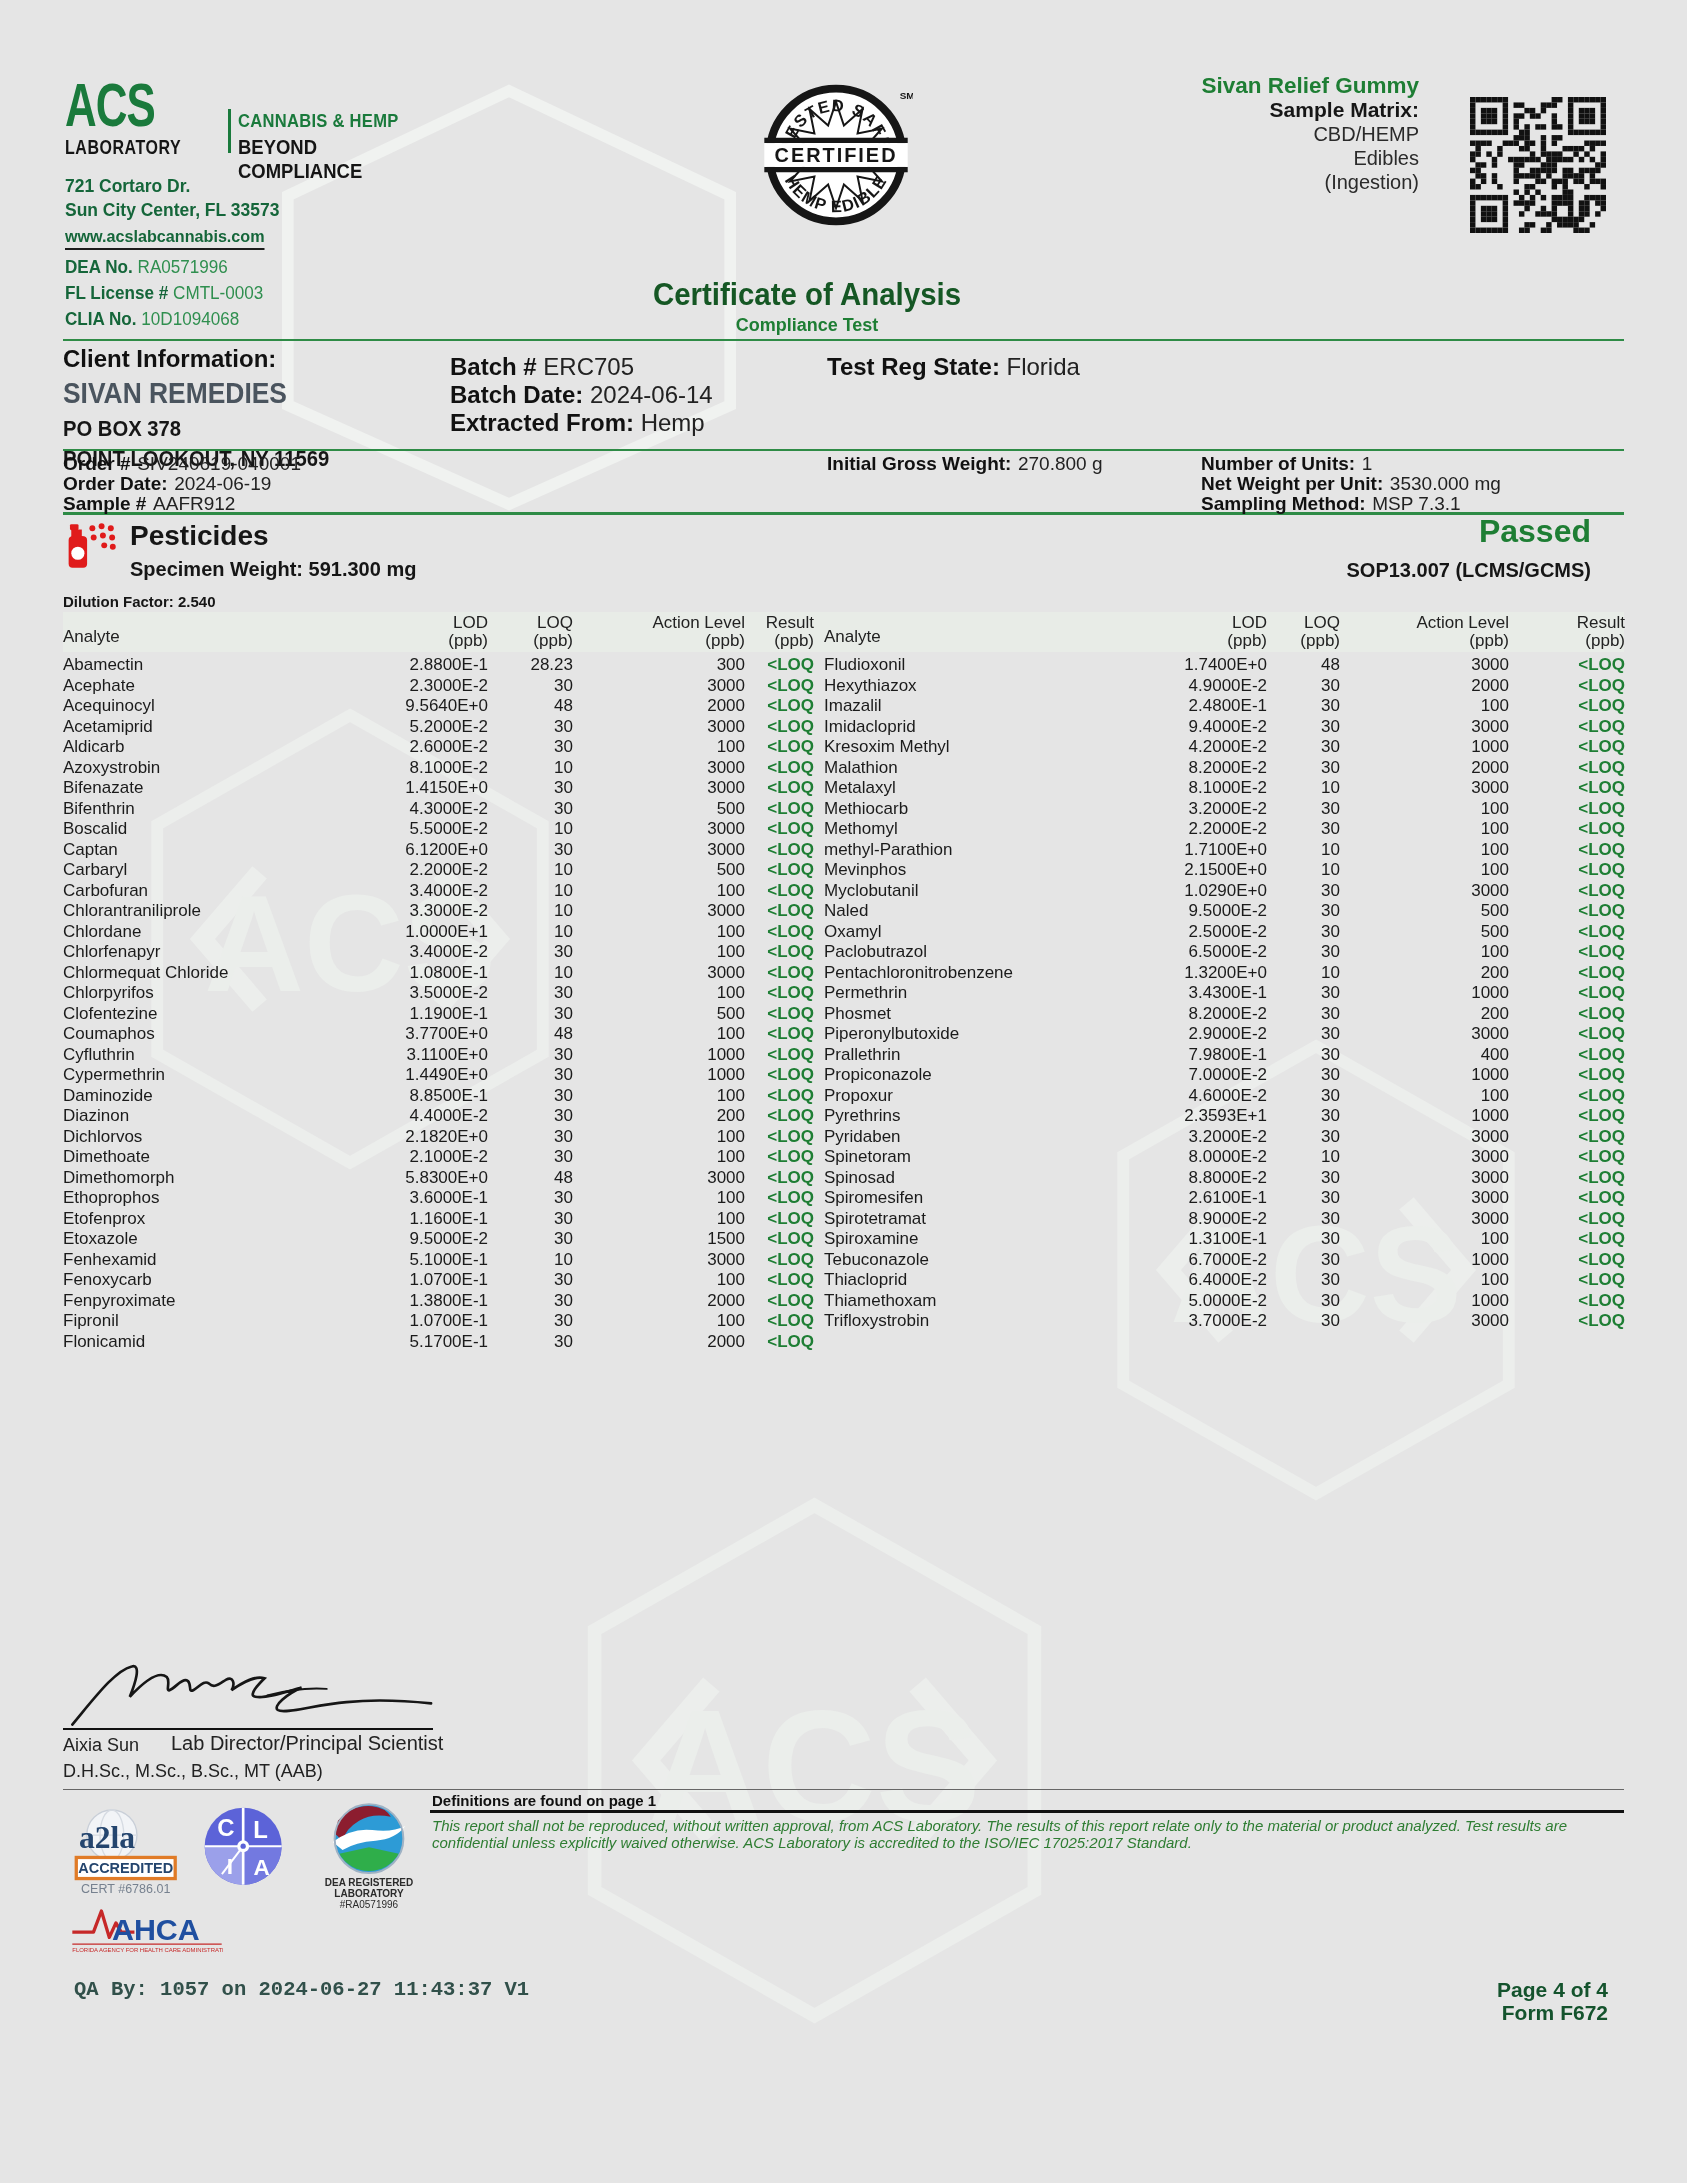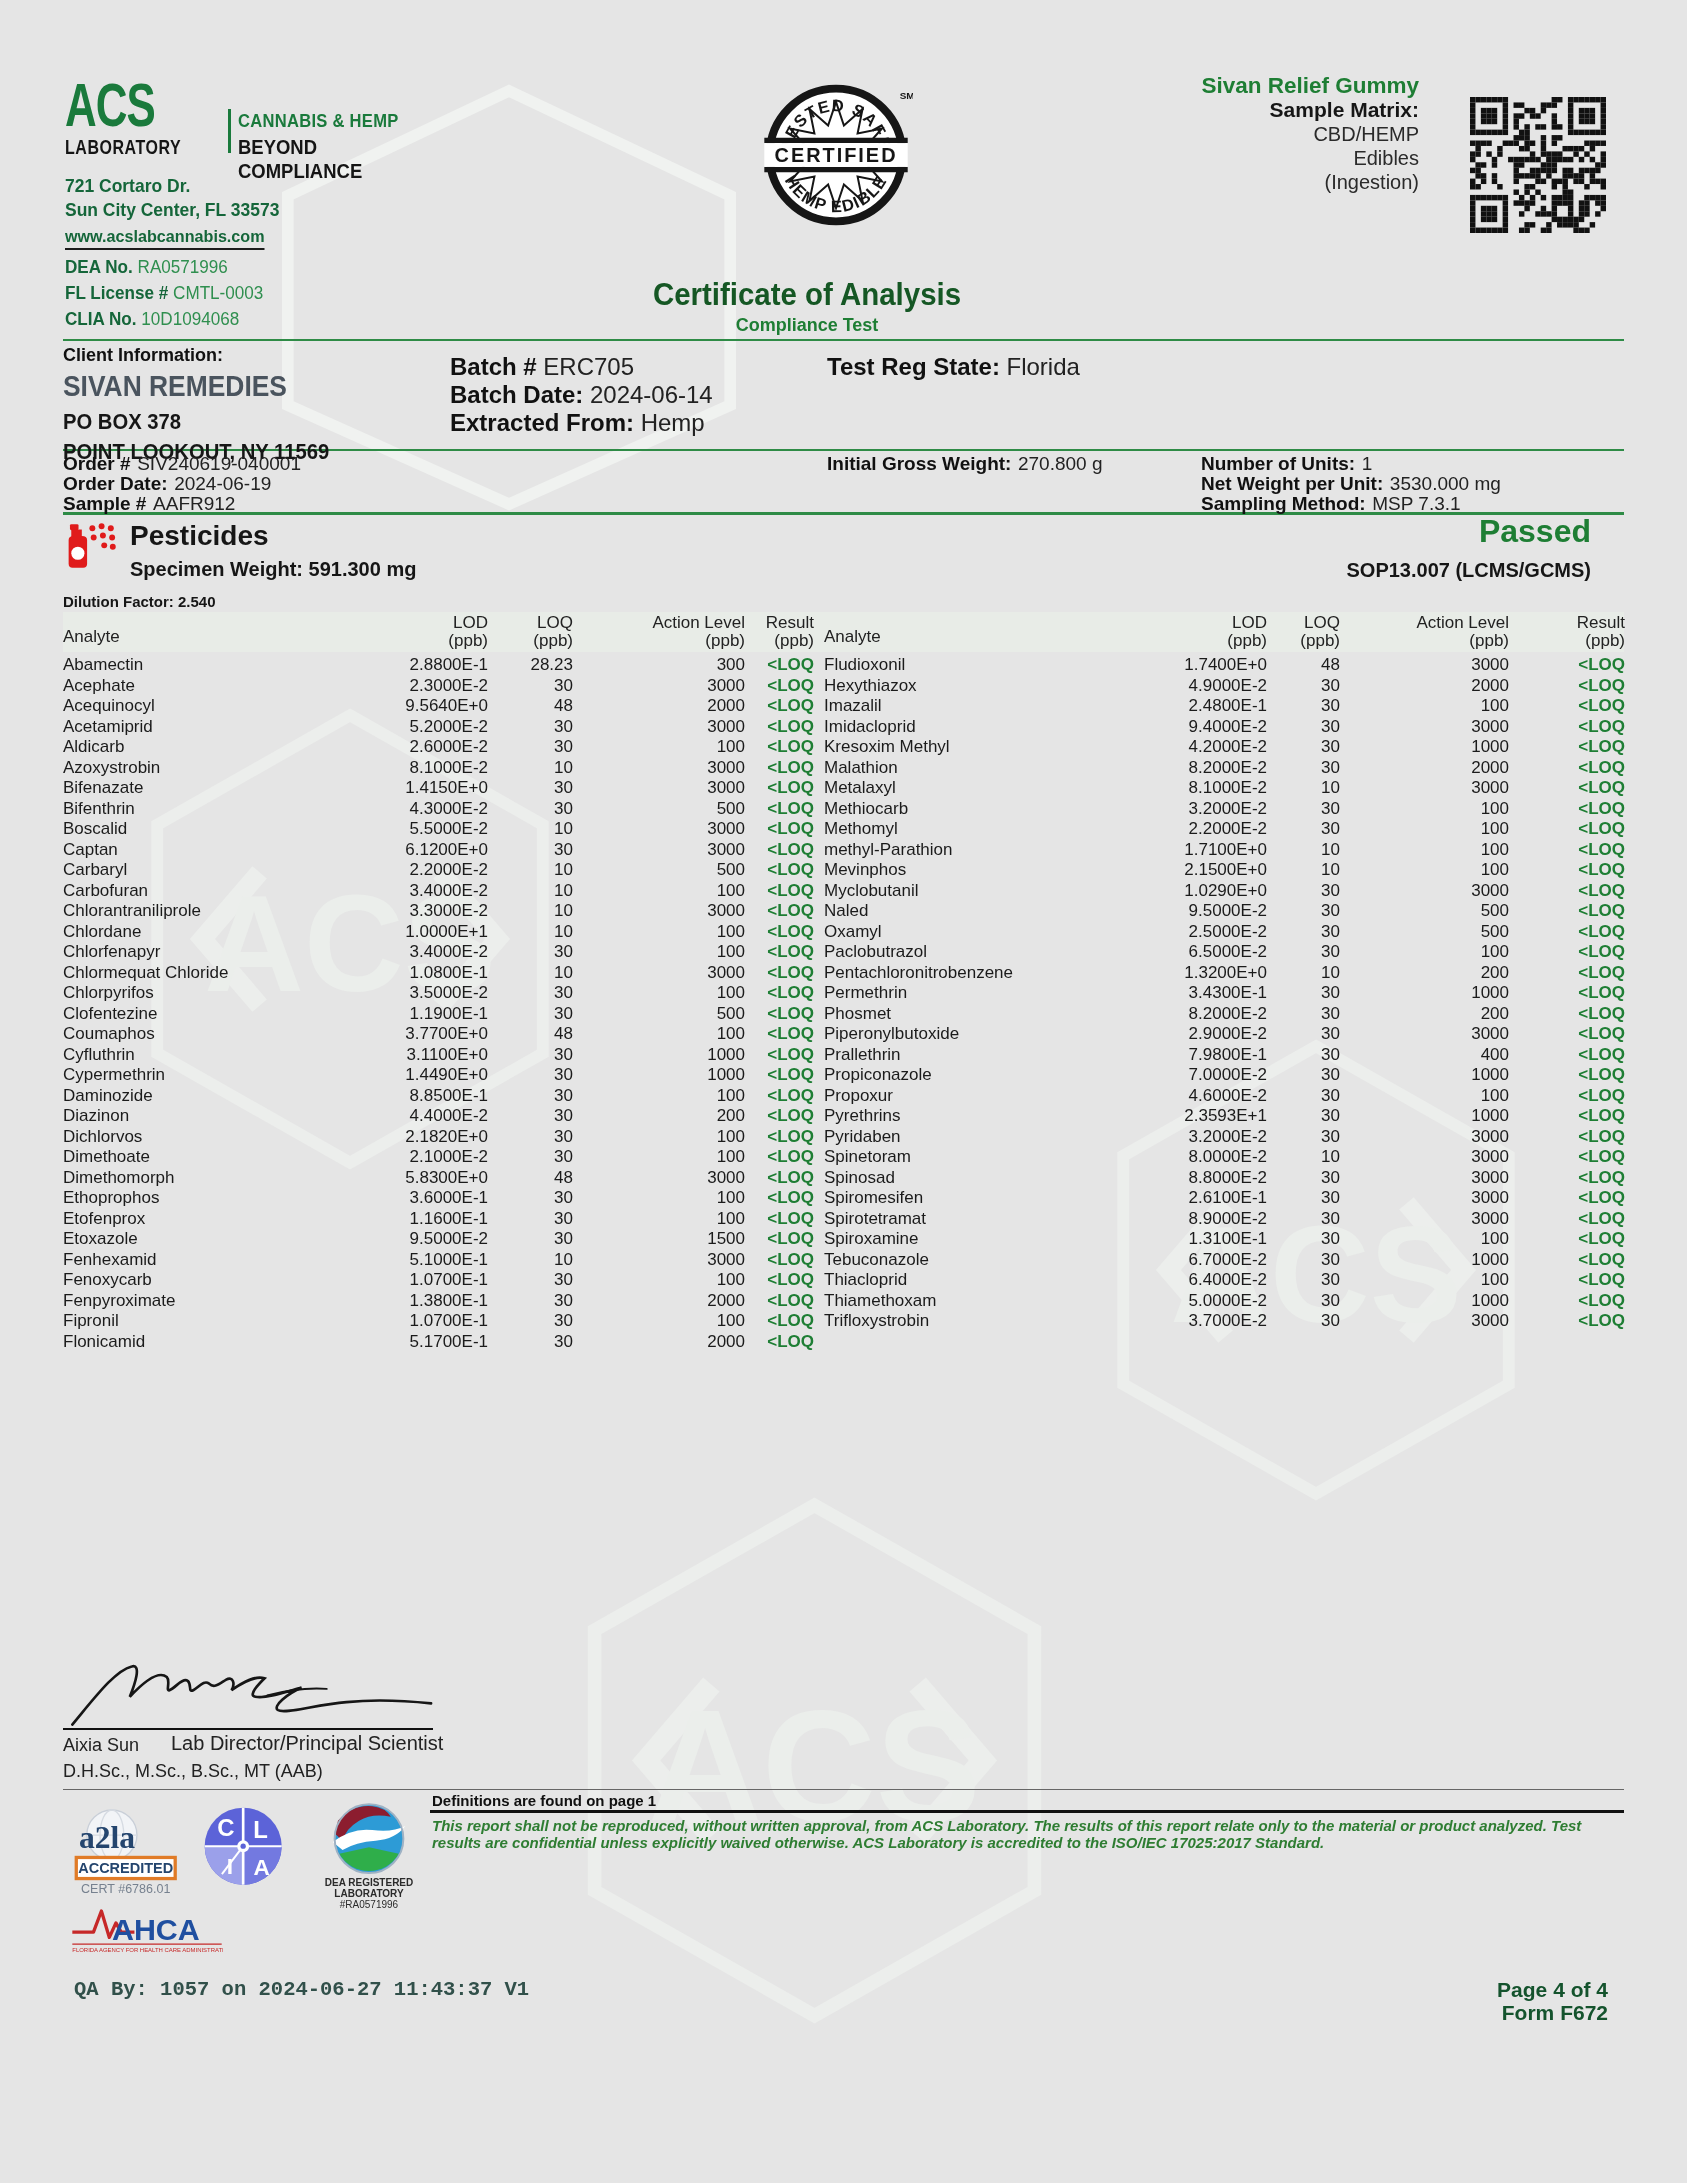--- a/index.html
+++ b/index.html
@@ -26,21 +26,21 @@
   .sample{text-align:right;line-height:24px}
   .sample .s-name{font-size:22.5px;font-weight:bold;color:#1e7e34}
   .sample .s-matrix{font-size:21px;font-weight:bold;color:#161616}
   .sample .s-line{font-size:20px;color:#2a2a2a}
   
   .kv{white-space:nowrap}
   .kv .kv-l{font-weight:bold;color:#111}
   .kv .kv-v{color:#222;margin-left:6.6px}
   .info1 .kv{font-size:24px;line-height:28px}
   .info2 .kv{font-size:19px;line-height:20px}
-  .client-heading{font-size:18px;font-weight:bold;color:#111}
+  .client-heading{font-size:24px;font-weight:bold;color:#111}
   .client-name{font-size:30px;font-weight:bold;color:#4a545e;transform:scaleX(.88);transform-origin:0 0;margin-top:2.6px;white-space:nowrap}
   .client-line{font-size:22px;font-weight:bold;color:#161616;transform:scaleX(.92);transform-origin:0 0;white-space:nowrap}
   
   .sec-title{font-size:28px;font-weight:bold;color:#161616}
   .sec-sub{font-size:20px;font-weight:bold;color:#161616}
   .passed{font-size:32px;font-weight:bold;color:#1e7e34}
   .sop{font-size:20px;font-weight:bold;color:#161616}
   .dilution{font-size:15px;font-weight:bold;color:#161616}
   
   .thead{position:absolute;top:612px;left:63px;width:1561px;height:40px;background:#e8ece7}
@@ -58,21 +58,21 @@
   .c-loq{font-size:17px;font-weight:bold;color:#1e7e34;text-align:right}
   
   .sig-line{position:absolute;left:63px;top:1728px;width:370px;height:2px;background:#111}
   .sig-name{font-size:18px;color:#222}
   .sig-title{font-size:20px;color:#222}
   .sig-cred{font-size:18px;color:#222}
   
   .def-rule-top{position:absolute;left:63px;top:1789px;width:1561px;height:1.3px;background:#9a9a9a;border-top:0.7px solid #666}
   .def-head{font-size:15px;font-weight:bold;color:#111}
   .def-rule{position:absolute;left:430px;top:1810px;width:1194px;height:2.6px;background:#111}
-  .disclaimer{font-size:15px;font-weight:bold;font-style:italic;color:#2e7d32;line-height:17px;width:1194px}
+  .disclaimer{font-size:15px;font-weight:normal;font-style:italic;color:#2e7d32;line-height:17px;width:1194px}
   .qa-line{font-family:"Liberation Mono",monospace;font-size:20.5px;font-weight:bold;color:#31504a;white-space:nowrap}
   .pageinfo{font-size:21px;font-weight:bold;color:#14532d;text-align:right;line-height:22.5px}
   .badge-cap{font-size:10px;font-weight:bold;color:#2b2b2b;text-align:center;line-height:11.2px}
 </style>
 </head>
 <body>
 
 <div class="page">
 
   <svg class="wm" style="left:112px;top:701px" width="476" height="476" viewBox="0 0 200 200">

